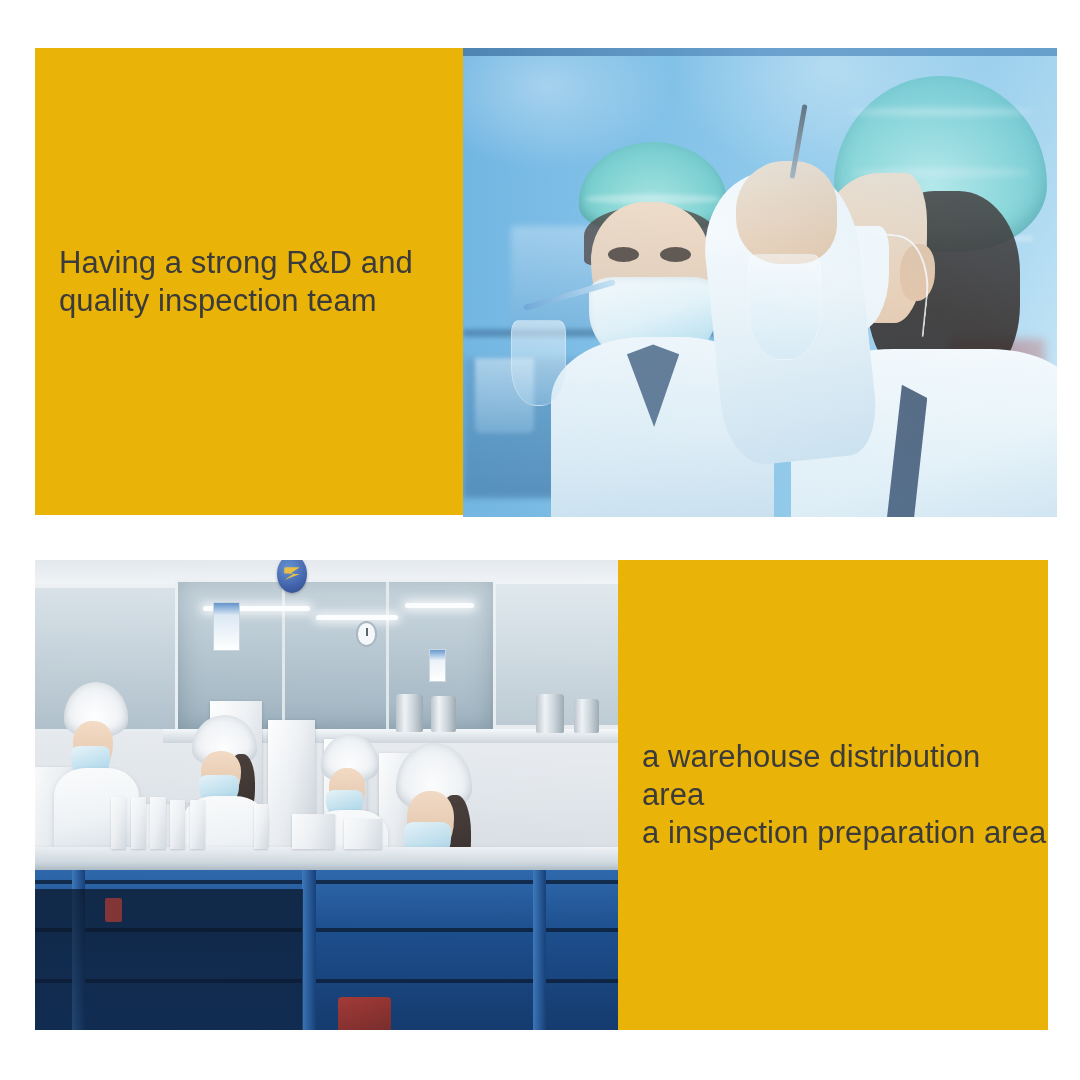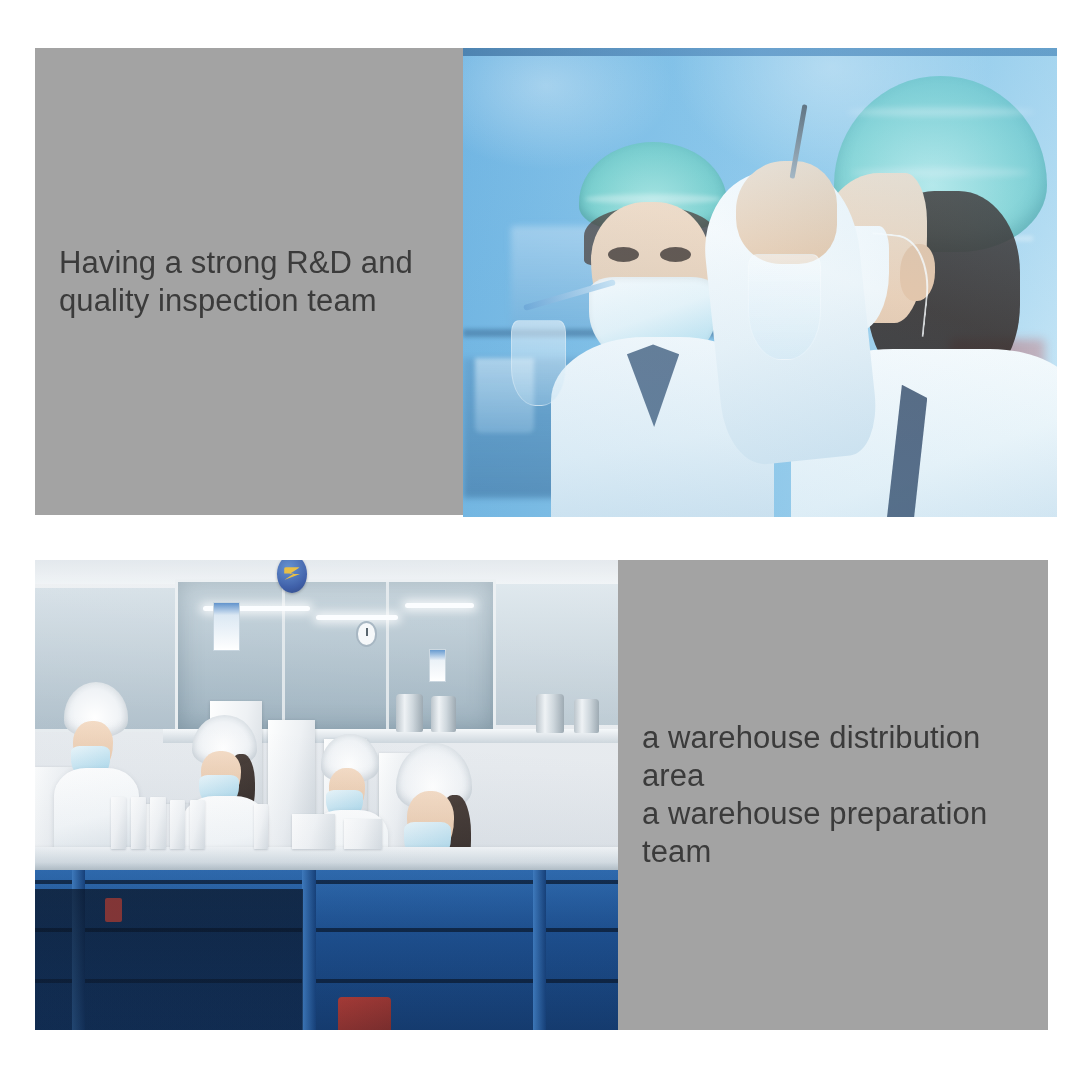--- a/index.html
+++ b/index.html
@@ -19,21 +19,21 @@
     background: #ffffff;
   }
 
   
   .panel {
     position: absolute;
     box-sizing: border-box;
   }
 
   .caption-panel {
-    background: #a3a3a3;
+    background: #eab308;
     display: flex;
     align-items: center;
   }
 
   .caption-text {
     color: #3b3b3b;
     font-size: 31px;
     line-height: 1.22;
     font-weight: 400;
     letter-spacing: 0.1px;
@@ -527,16 +527,16 @@
       <div class="leg" style="left:84%;"></div>
     </div>
     <div class="darkunder"></div>
     <div class="redthing"></div>
     <div class="redthing2"></div>
     <div class="haze2"></div>
   </div>
 
   <div class="panel caption-panel" style="left:618px; top:560px; width:430px; height:470px;">
     <div class="caption-text" style="padding-left:24px;">a warehouse distribution area
-a warehouse preparation team</div>
+a inspection preparation area</div>
   </div>
 
 </div>
 
 </body></html>

